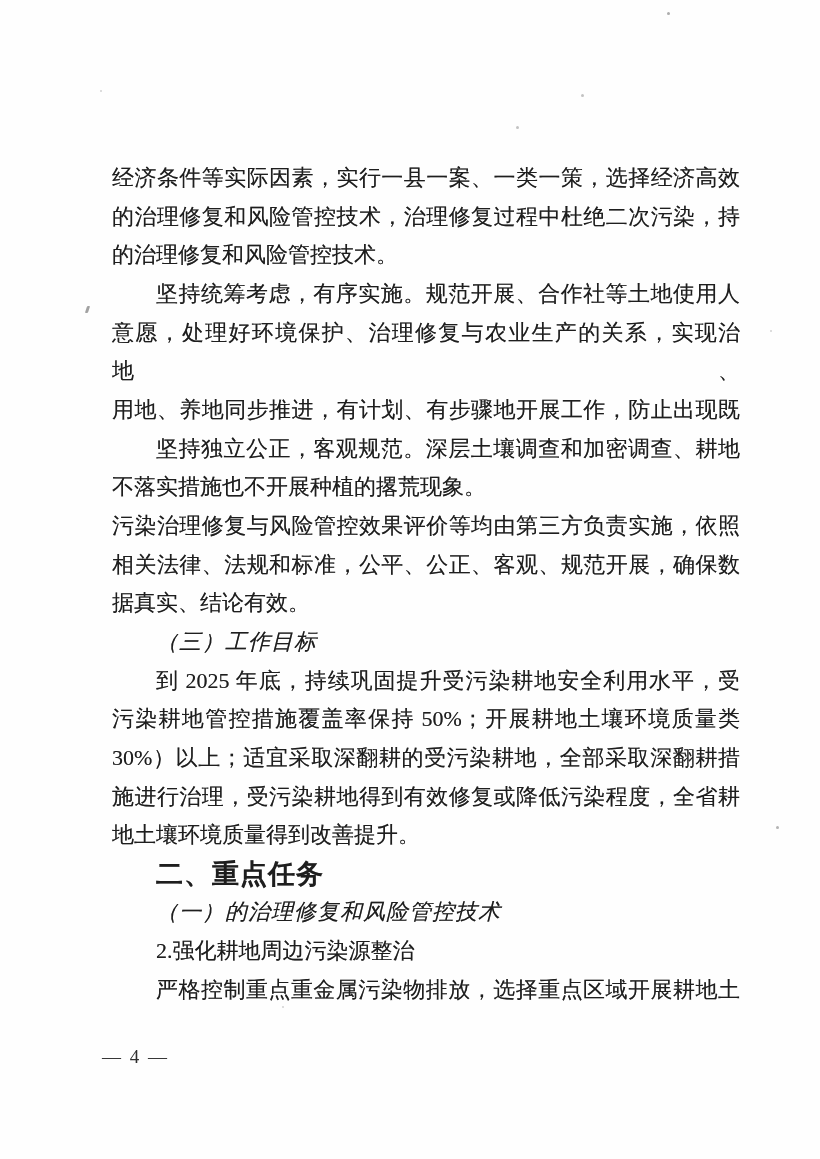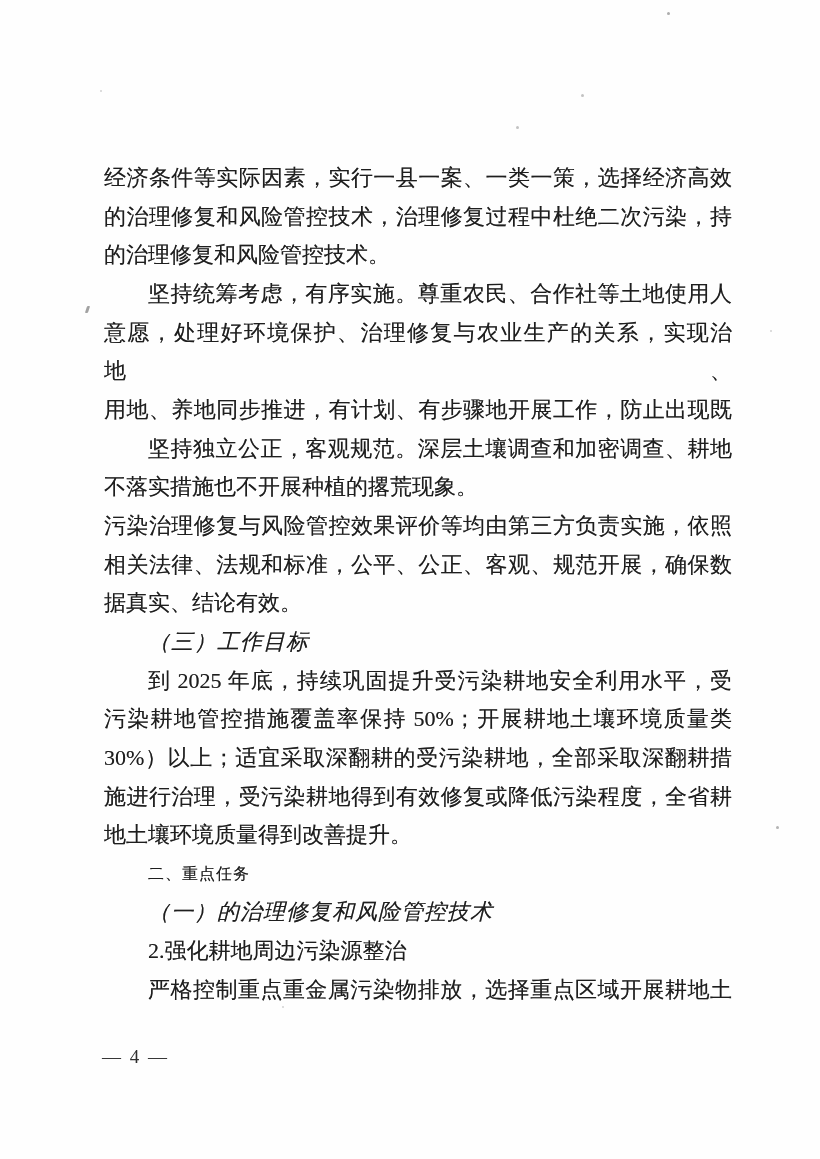--- a/index.html
+++ b/index.html
@@ -9,44 +9,44 @@
     overflow: hidden;
     font-family: "Liberation Serif", "DejaVu Serif", serif;
   }
   .page {
     position: relative;
     width: 820px; height: 1159px;
     background: #fefefe;
   }
   .text-block {
     position: absolute;
-    left: 104px; top: 159px;
+    left: 112px; top: 159px;
     width: 628px;
     color: #1e1e1e;
     font-size: 22px;
     line-height: 38.65px;
     text-shadow: 0 0 0.6px rgba(30,30,30,0.55);
   }
   .line { white-space: nowrap; }
   .line.just {
     white-space: normal;
     text-align: justify;
     text-align-last: justify;
     text-justify: inter-character;
   }
   .line.ind { text-indent: 44px; }
   .line.kai {
     font-style: italic;
     letter-spacing: 1px;
   }
   .line.hei {
     font-family: "Liberation Sans", "DejaVu Sans", sans-serif;
-    font-weight: normal;
+    font-weight: bold;
     font-style: normal;
-    font-size: 16px;
+    font-size: 27px;
     letter-spacing: 1px;
   }
   .page-number {
     position: absolute;
     left: 102px; top: 1046px;
     font-size: 19px;
     letter-spacing: 2px;
     color: #2e2e2e;
   }
   
@@ -75,21 +75,21 @@
 </style>
 </head>
 <body>
 
 <div class="page">
 
   <div class="text-block">
     <div class="line just">经济条件等实际因素，实行一县一案、一类一策，选择经济高效</div>
     <div class="line just">的治理修复和风险管控技术，治理修复过程中杜绝二次污染，持</div>
     <div class="line">的治理修复和风险管控技术。</div>
-    <div class="line just ind">坚持统筹考虑，有序实施。尊重农民、合作社等土地使用人</div>
+    <div class="line just ind">坚持统筹考虑，有序实施。规范开展、合作社等土地使用人</div>
     <div class="line just">意愿，处理好环境保护、治理修复与农业生产的关系，实现治地、</div>
     <div class="line just">用地、养地同步推进，有计划、有步骤地开展工作，防止出现既</div>
     <div class="line just ind">坚持独立公正，客观规范。深层土壤调查和加密调查、耕地</div>
     <div class="line">不落实措施也不开展种植的撂荒现象。</div>
     <div class="line just">污染治理修复与风险管控效果评价等均由第三方负责实施，依照</div>
     <div class="line just">相关法律、法规和标准，公平、公正、客观、规范开展，确保数</div>
     <div class="line">据真实、结论有效。</div>
     <div class="line ind kai">（三）工作目标</div>
     <div class="line just ind">到 2025 年底，持续巩固提升受污染耕地安全利用水平，受</div>
     <div class="line just">污染耕地管控措施覆盖率保持 50%；开展耕地土壤环境质量类</div>

